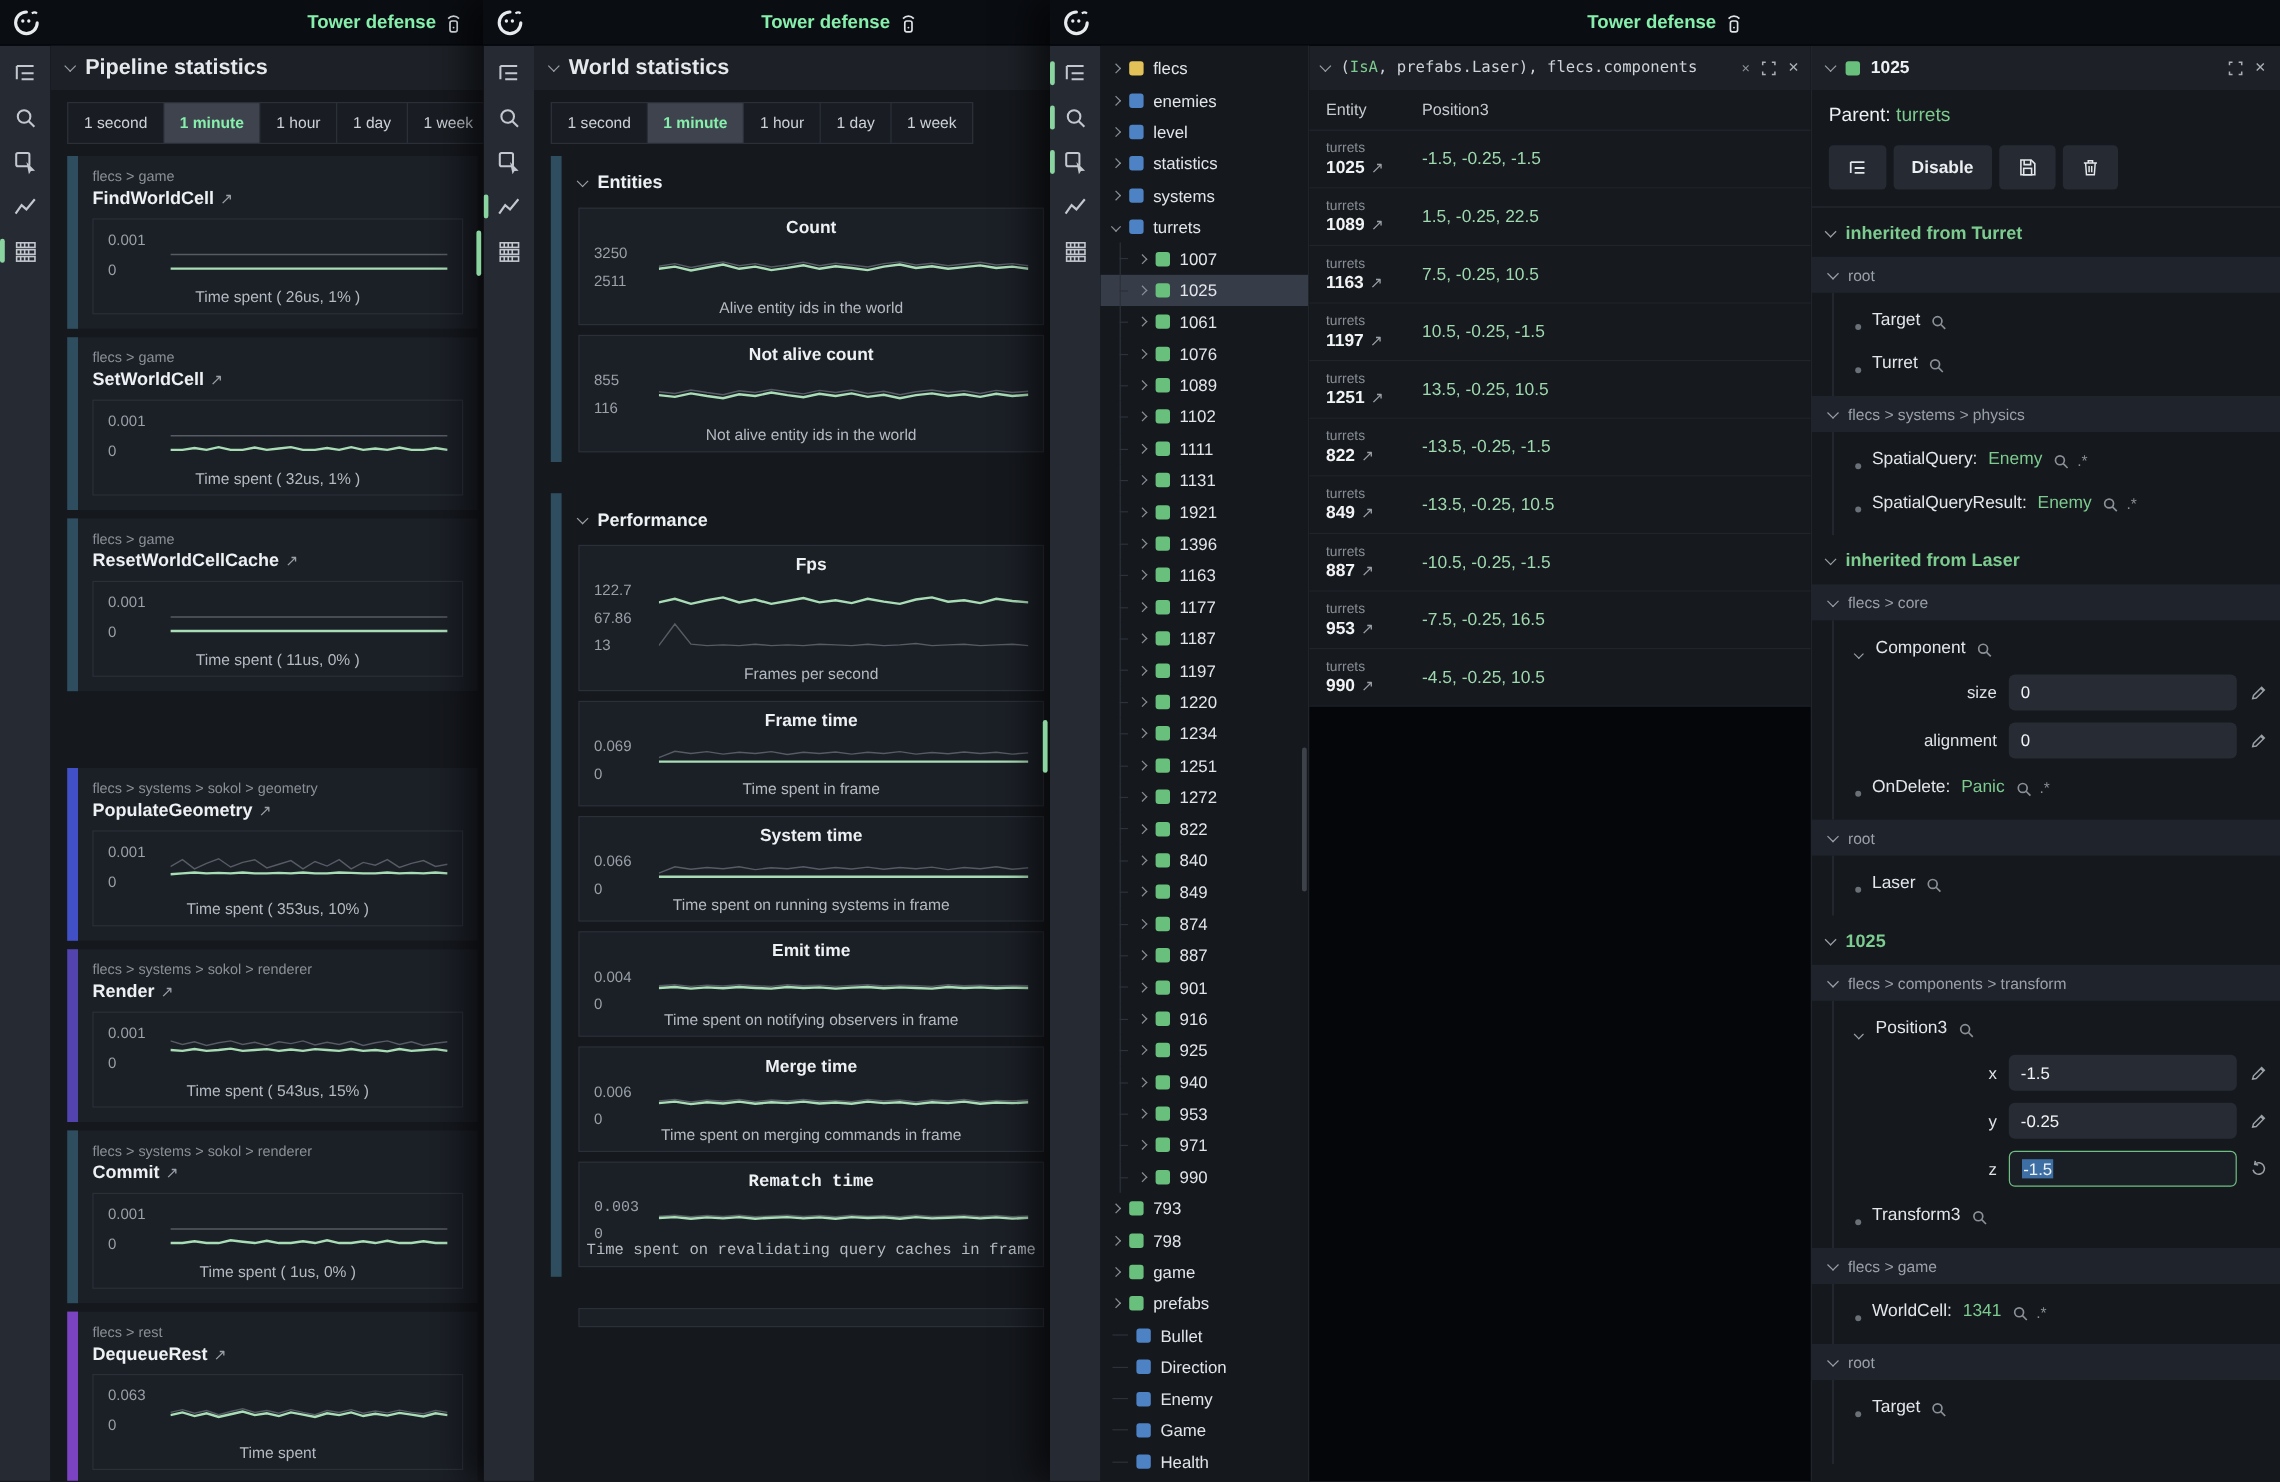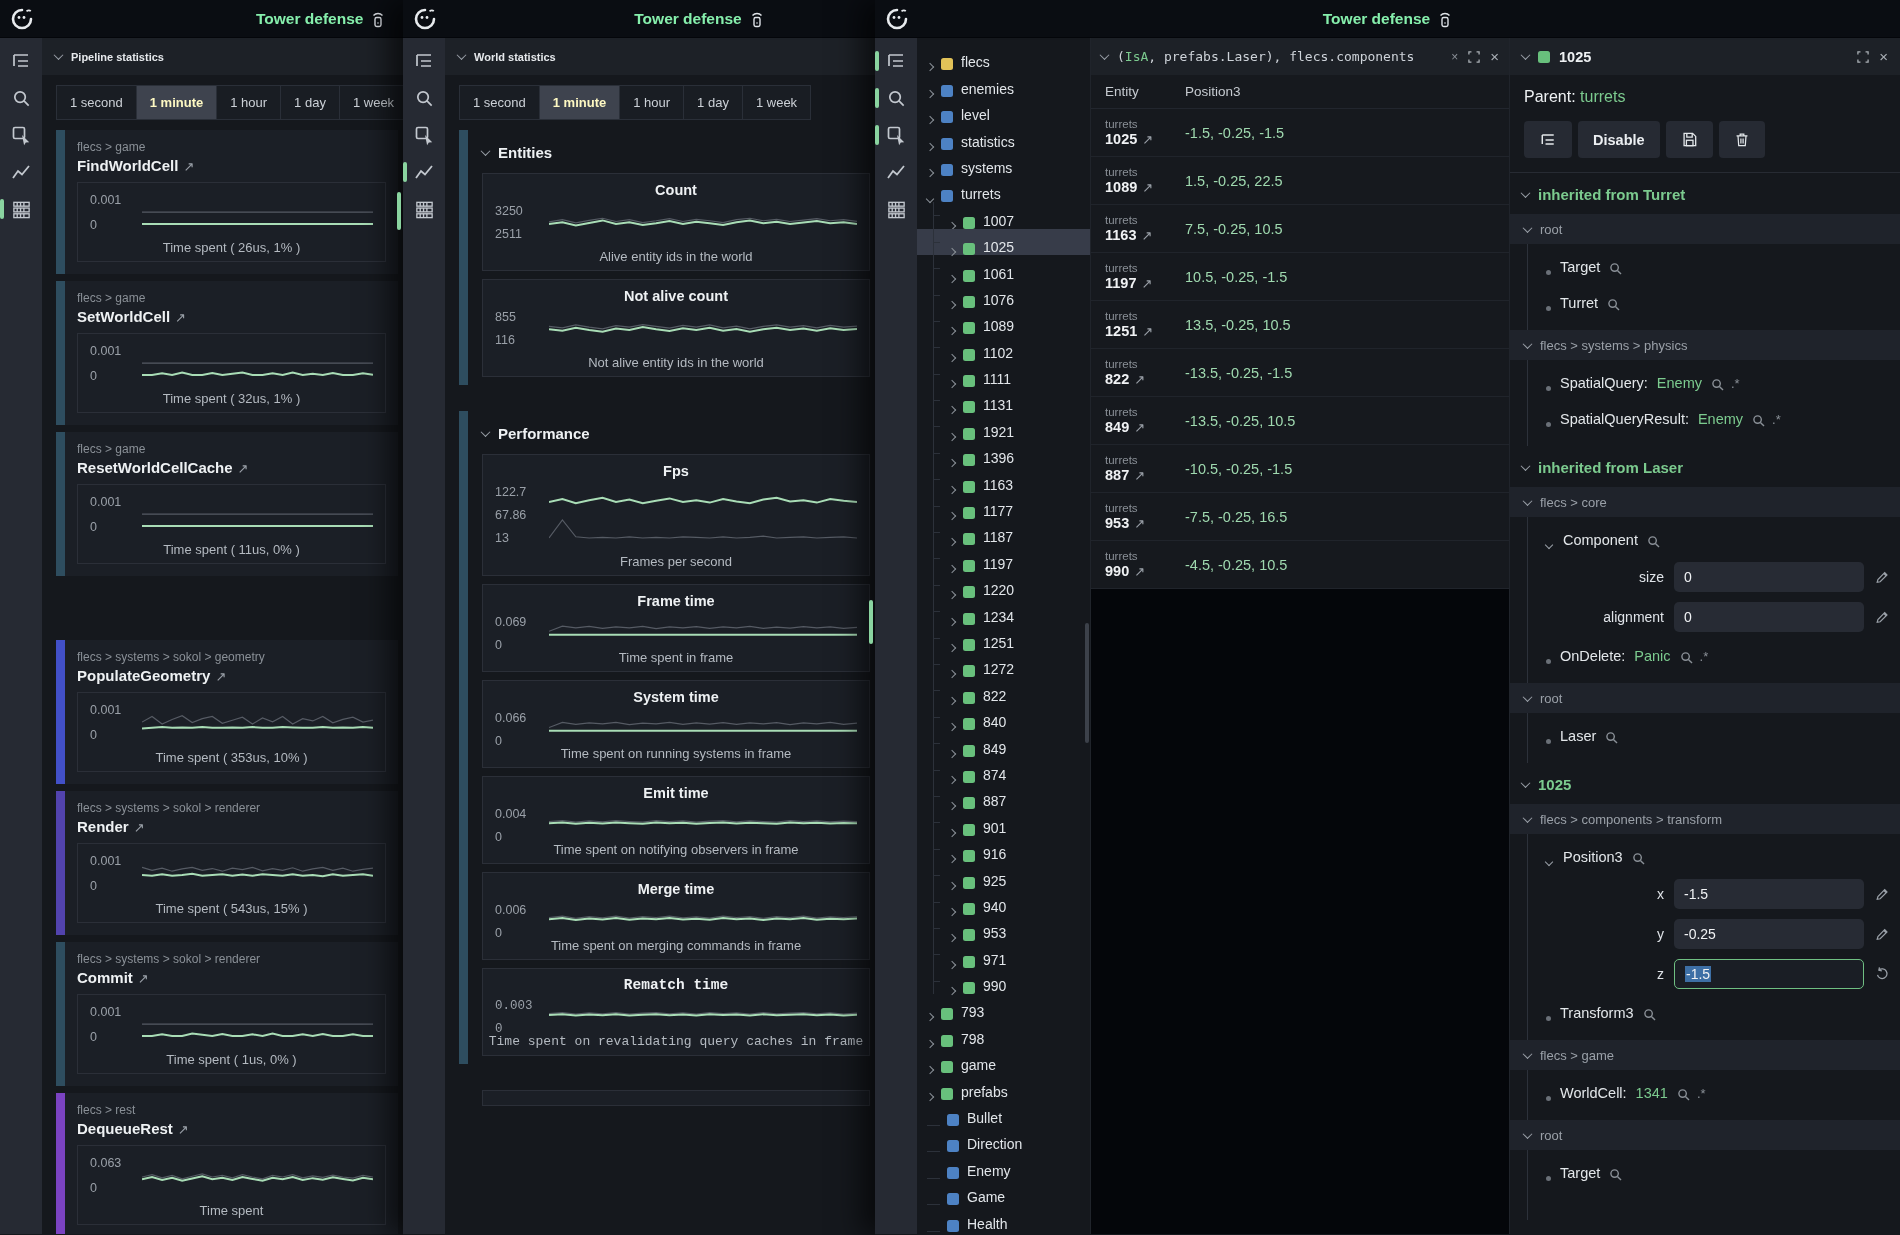--- a/index.html
+++ b/index.html
@@ -13,25 +13,25 @@
   .logo{position:absolute;left:10px;top:7px}
   .win-title{position:absolute;top:0;height:38px;display:flex;align-items:center;gap:8px;color:#86efac;font-size:15.5px;font-weight:bold;white-space:nowrap}
   #win1 .win-title{left:256px;width:140px;overflow:hidden}
   #win2 .win-title{left:0;width:100%;justify-content:center;padding-left:120px}
   #win3 .win-title{left:0;width:100%;justify-content:center}
   .win-body{display:flex;height:1196px}
   .sidebar{width:42px;background:#262a33;padding-top:12px;display:flex;flex-direction:column;align-items:center;gap:15px;flex-shrink:0}
   .icon-slot{position:relative;width:42px;height:22px;display:flex;justify-content:center;align-items:center}
   .active-pill{position:absolute;left:0;top:1px;width:4px;height:20px;border-radius:3px;background:#8ad4a0}
   .main{flex:1;position:relative;overflow:hidden;background:#15181d}
-  .panel-strip{height:37px;background:#1d2127;display:flex;align-items:center;padding:0 13px;gap:9px;color:#e6e9ec;font-weight:bold;font-size:11px}
+  .panel-strip{height:37px;background:#1d2127;display:flex;align-items:center;padding:0 13px;gap:9px;color:#e6e9ec;font-weight:bold;font-size:18px}
   .chev{width:7px;height:7px;border-right:1.6px solid #9aa0a8;border-bottom:1.6px solid #9aa0a8;transform:rotate(45deg) translate(-1px,-1px);flex-shrink:0}
   .tabs{display:inline-flex;margin:10px 0 0 14px;border:1px solid #2a2f38;background:#2a2f38;gap:1px}
   .tab{padding:9px 13px;font-size:13px;color:#ccd1d7;background:#191d23;border:none;font-family:inherit;cursor:pointer;white-space:nowrap}
-  .tab.active{background:#3e434e;color:#fef9c3;font-weight:bold}
+  .tab.active{background:#3e434e;color:#86efac;font-weight:bold}
   .cards{padding:10px 5px 0 14px}
   .card{display:flex;margin-bottom:7px;background:#1b1f26}
   .card .bar{width:9px;flex-shrink:0}
   .card .ccontent{flex:1;padding:10px 12px 12px;min-width:0}
   .bc{font-size:12px;color:#8a9097}
   .cname{font-size:15px;color:#eef1f3;font-weight:bold;margin-top:3px}
   .arr{color:#9aa0a8;font-weight:normal;font-size:13px;margin-left:5px}
   .chartbox{position:relative;border:1px solid #2b2f38;margin-top:8px;height:80px;overflow:hidden}
   .ylabels{position:absolute;left:12px;top:10px;display:flex;flex-direction:column;gap:11px;font-size:12.5px;color:#9aa0a8}
   .spark{position:absolute;left:64px;right:12px;top:12px;bottom:28px}
@@ -42,21 +42,21 @@
   .wsection .bar{width:9px;flex-shrink:0;background:#2e4d5f}
   .wsec-content{flex:1;padding:8px 0 0 14px;min-width:0}
   .wsec-head{display:flex;align-items:center;gap:9px;color:#eef1f3;font-weight:bold;font-size:15px;padding:6px 0 12px}
   .chartbox2{position:relative;border:1px solid #2b2f38;background:#1b1f26;margin-bottom:8px;overflow:hidden}
   .c2title{position:absolute;top:8px;left:0;width:100%;text-align:center;font-size:14.5px;font-weight:bold;color:#eef1f3}
   .chartbox2 .ylabels{top:30px;gap:9px}
   .chartbox2 .spark{left:66px;right:12px;top:32px;bottom:28px}
   .sections-wrap{padding-top:10px}
   
   .tree{width:174px;background:#15181d;padding-top:6px;position:relative;flex-shrink:0;overflow:hidden;border-right:1px solid #20242b}
-  .trow{position:relative;height:26.4px;display:flex;align-items:flex-end;padding-left:10px;font-size:14px;color:#e2e6ea;white-space:nowrap}
+  .trow{position:relative;height:26.4px;display:flex;align-items:center;padding-left:10px;font-size:14px;color:#e2e6ea;white-space:nowrap}
   .trow .tchev{width:6px;height:6px;border-right:1.5px solid #8a9097;border-bottom:1.5px solid #8a9097;transform:rotate(-45deg);margin-right:8px;flex-shrink:0}
   .trow .tchev.down{transform:rotate(45deg)}
   .sq{width:12px;height:12px;border-radius:2.5px;margin-right:8px;flex-shrink:0}
   .trow.selected{background:#373c49}
   .trow.child{padding-left:32px}
   .trow.child::before{content:'';position:absolute;left:16px;top:0;height:100%;width:1px;background:#2c313a}
   .trow.child::after{content:'';position:absolute;left:16px;top:13px;width:7px;height:1px;background:#2c313a}
   .trow .dash{width:13px;height:1px;background:#2c313a;margin-right:7px;flex-shrink:0}
   .tree-scroll{position:absolute;right:1px;top:585px;height:120px;width:4px;background:#3c414a;border-radius:2px}
   .wscroll{position:absolute;width:4px;border-radius:2px;background:#8ad4a0;right:2px;z-index:5}

